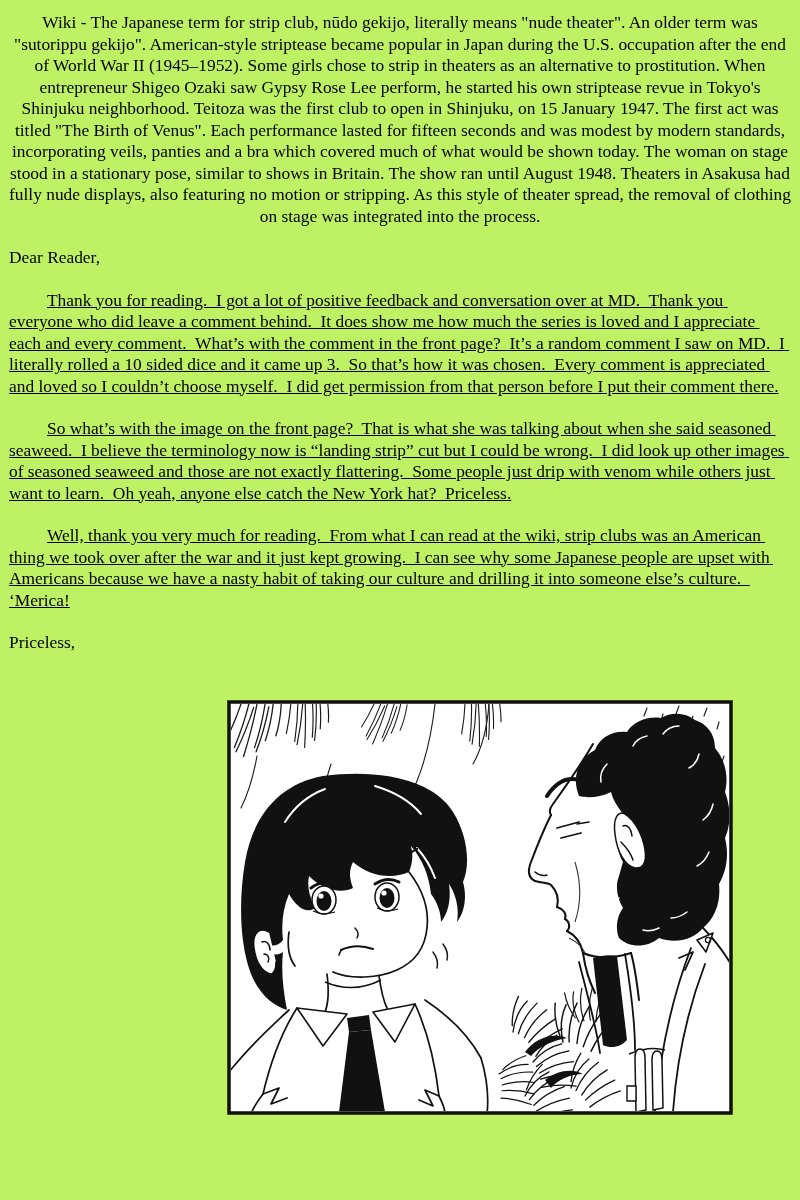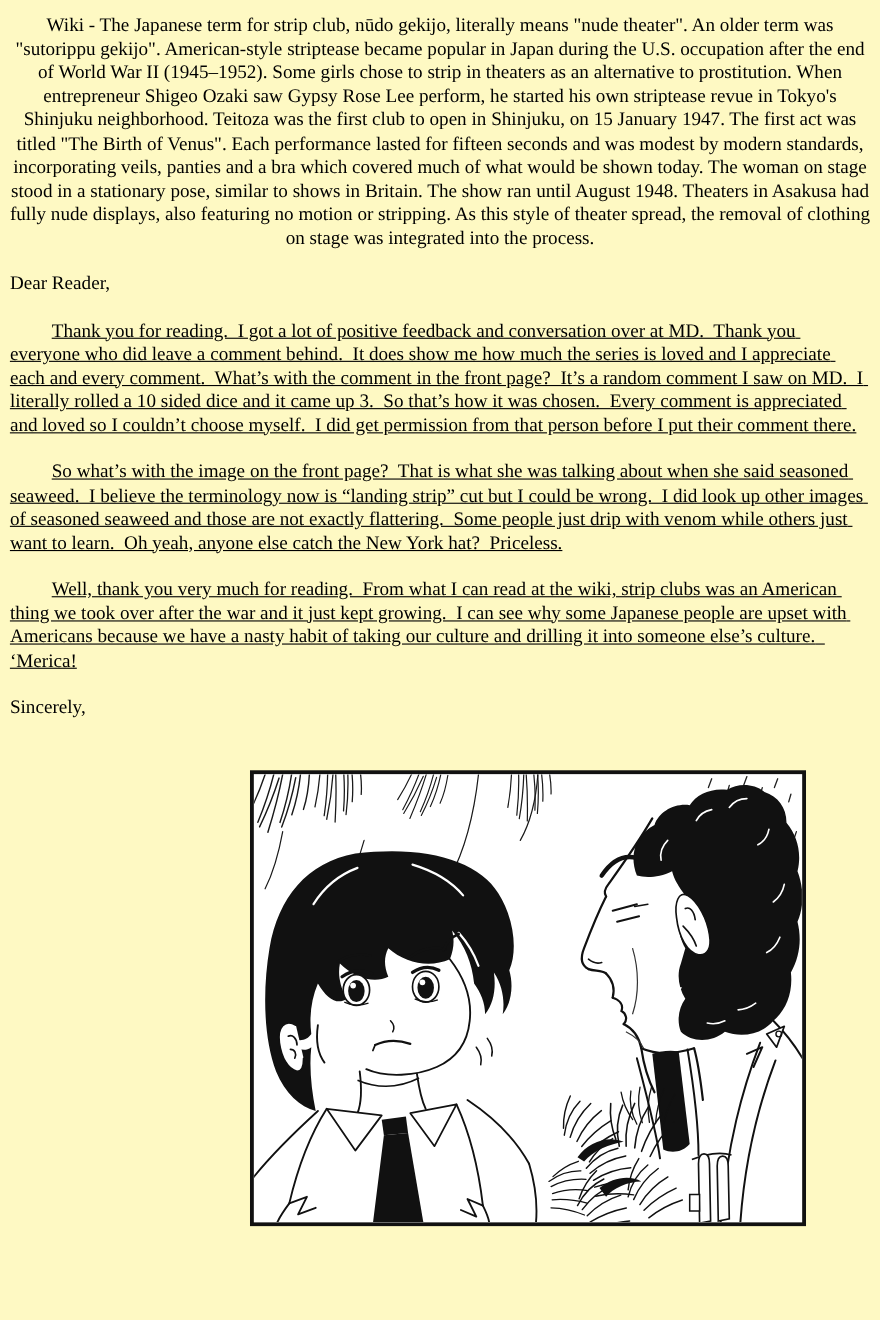--- a/index.html
+++ b/index.html
@@ -2,21 +2,21 @@
 <html><head>
 <meta charset="utf-8">
 <style>
   html,body { margin:0; padding:0; }
   body {
     width:800px; height:1200px;
     background:#ffffff;
     color:#000000;
     font-family:"Liberation Serif","DejaVu Serif",serif;
   }
-  .page { position:relative; width:800px; height:1200px; overflow:hidden; background:#fef9c3; }
+  .page { position:relative; width:800px; height:1200px; overflow:hidden; background:#bef264; }
   .text-col {
     position:absolute; left:9px; right:9px; top:12px;
     font-size:17.4px; line-height:21.5px;
   }
   .wiki  { margin:0; text-align:center; white-space:pre-wrap; }
   .salutation { margin:20px 0 0 0; white-space:pre-wrap; }
   .para  { margin:21px 0 0 0; text-indent:38px; white-space:pre-wrap;text-decoration:underline; }
   .closing { margin:21px 0 0 0; }
   .sig { margin-top:21px; }
   .sig div { line-height:21.5px; }
@@ -30,21 +30,21 @@
 <body>
 
 <div class="page">
 
   <div class="text-col">
     <p class="wiki">Wiki - The Japanese term for strip club, nūdo gekijo, literally means "nude theater". An older term was "sutorippu gekijo". American-style striptease became popular in Japan during the U.S. occupation after the end of World War II (1945–1952). Some girls chose to strip in theaters as an alternative to prostitution. When entrepreneur Shigeo Ozaki saw Gypsy Rose Lee perform, he started his own striptease revue in Tokyo's Shinjuku neighborhood. Teitoza was the first club to open in Shinjuku, on 15 January 1947. The first act was titled "The Birth of Venus". Each performance lasted for fifteen seconds and was modest by modern standards, incorporating veils, panties and a bra which covered much of what would be shown today. The woman on stage stood in a stationary pose, similar to shows in Britain. The show ran until August 1948. Theaters in Asakusa had fully nude displays, also featuring no motion or stripping. As this style of theater spread, the removal of clothing on stage was integrated into the process.</p>
     <p class="salutation">Dear Reader,</p>
     <p class="para">Thank you for reading.  I got a lot of positive feedback and conversation over at MD.  Thank you everyone who did leave a comment behind.  It does show me how much the series is loved and I appreciate each and every comment.  What’s with the comment in the front page?  It’s a random comment I saw on MD.  I literally rolled a 10 sided dice and it came up 3.  So that’s how it was chosen.  Every comment is appreciated and loved so I couldn’t choose myself.  I did get permission from that person before I put their comment there.</p>
     <p class="para">So what’s with the image on the front page?  That is what she was talking about when she said seasoned seaweed.  I believe the terminology now is “landing strip” cut but I could be wrong.  I did look up other images of seasoned seaweed and those are not exactly flattering.  Some people just drip with venom while others just want to learn.  Oh yeah, anyone else catch the New York hat?  Priceless.</p>
     <p class="para">Well, thank you very much for reading.  From what I can read at the wiki, strip clubs was an American thing we took over after the war and it just kept growing.  I can see why some Japanese people are upset with Americans because we have a nasty habit of taking our culture and drilling it into someone else’s culture.  ‘Merica!</p>
-    <p class="closing">Sincerely,</p>
+    <p class="closing">Priceless,</p>
   </div>
 
   <div class="panel">
     <svg width="506" height="415" viewBox="0 0 506 415" xmlns="http://www.w3.org/2000/svg">
       <defs>
         <clipPath id="pclip">
             <rect x="4" y="4" width="498" height="407"></rect>
           </clipPath>
         <g id="h1" stroke="#1a1a1a" stroke-width="1.3" fill="none" stroke-linecap="round">
           <path d="M0,0 Q-4,18 -10,34"></path>

